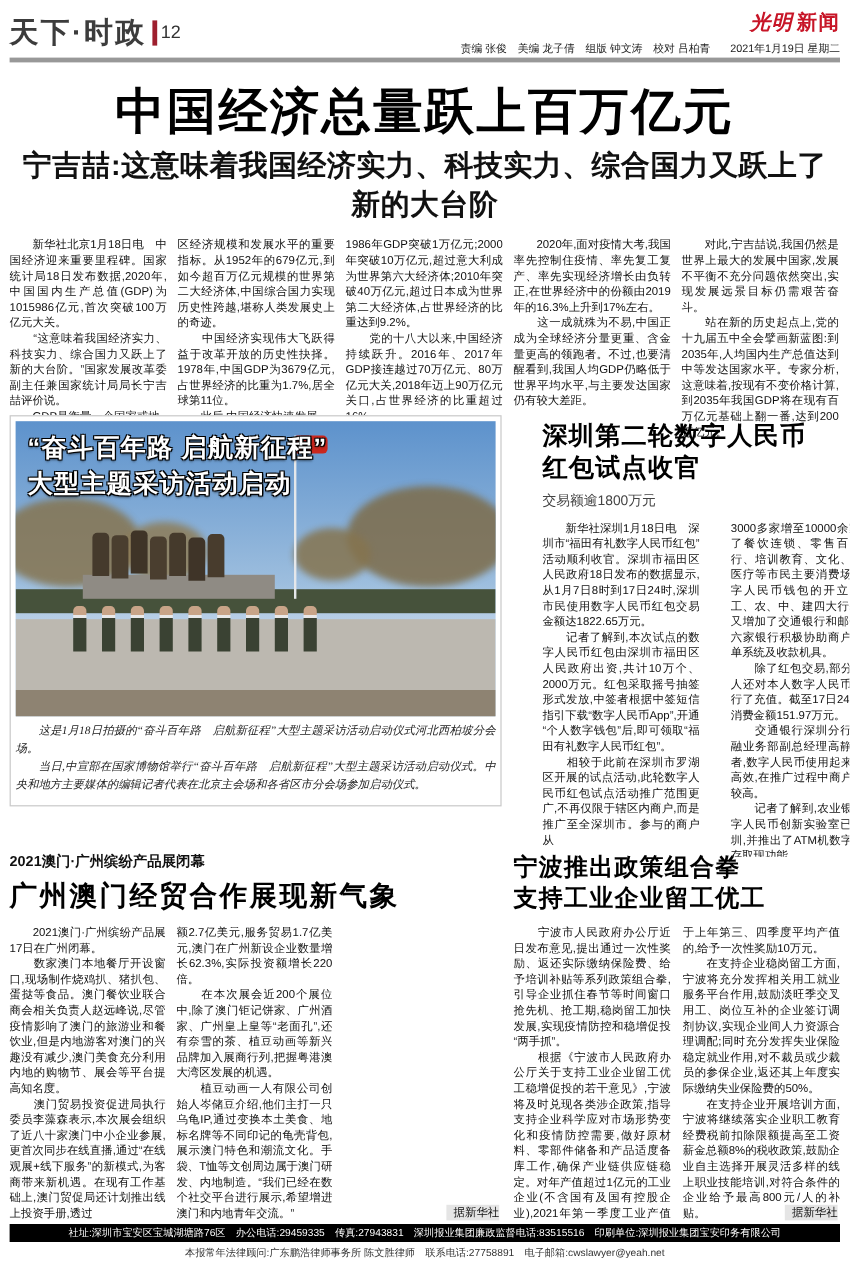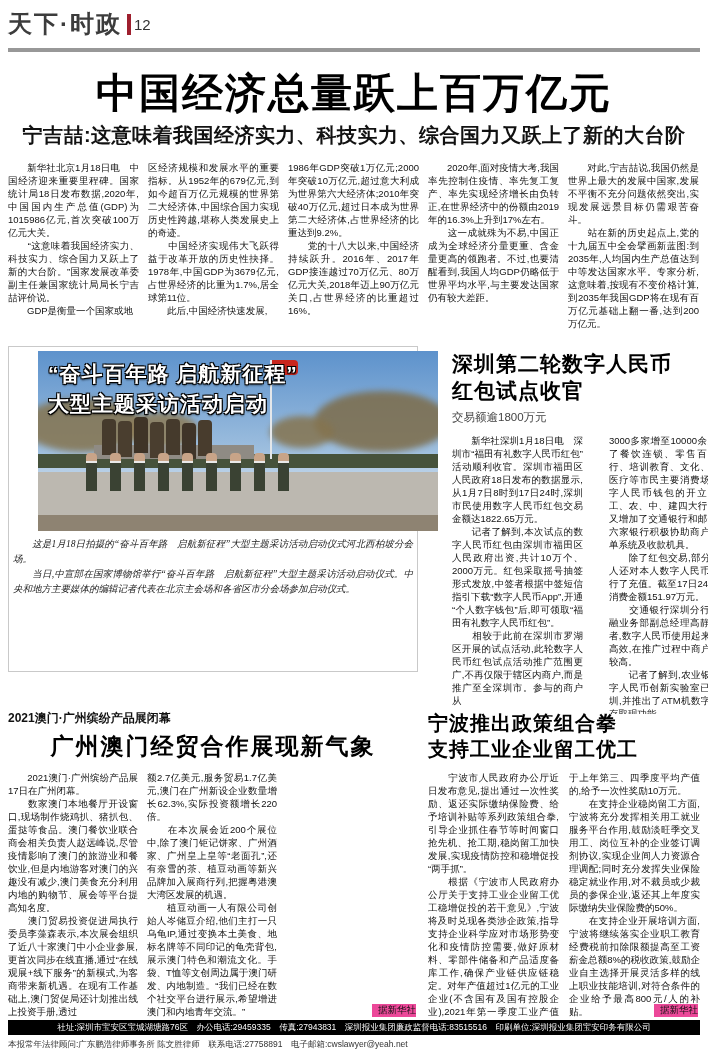--- a/index.html
+++ b/index.html
@@ -1,46 +1,46 @@
 <!DOCTYPE html>
 <html lang="zh"><head>
 <meta charset="utf-8">
 <style>
   html,body{margin:0;padding:0;background:#ffffff;}
   .page{position:relative;width:708px;height:1055px;background:#fff;overflow:hidden;
         font-family:"Liberation Sans",sans-serif;color:#111;}
   
   .masthead{position:absolute;top:8px;left:8px;width:692px;height:38px;
-            display:flex;justify-content:space-between;align-items:flex-start;flex-direction:column;}
+            display:flex;justify-content:space-between;align-items:center;}
   .mh-left{display:flex;align-items:center;}
   .section-title{font-size:24px;font-weight:bold;color:#3c3c3c;letter-spacing:2px;}
   .red-bar{display:inline-block;width:4px;height:21px;background:#9e1f2e;margin:0 3px 0 5px;}
   .page-num{font-size:15px;color:#333;}
   .mh-right{text-align:right;}
   .logo{font-size:17px;font-weight:bold;font-style:italic;color:#c71527;
         font-family:"Liberation Serif",serif;letter-spacing:1px;}
   .logo .logo-bold{font-style:normal;margin-left:3px;}
   .staff-line{font-size:9px;color:#222;margin-top:4px;white-space:nowrap;}
   .staff-line .date{margin-left:14px;}
   .rule{position:absolute;top:48px;left:8px;width:692px;height:4px;background:#989898;}
   
   .lead{position:absolute;top:68px;left:8px;width:692px;}
   .lead-h1{margin:0;font-size:41px;font-weight:bold;text-align:center;color:#000;
            letter-spacing:2px;line-height:50px;}
-  .lead-sub{margin:4px 0 0 0;font-size:20px;font-weight:bold;text-align:center;color:#111;
+  .lead-sub{margin:4px 0 0 0;font-size:24px;font-weight:bold;text-align:center;color:#111;
             letter-spacing:0.5px;}
   .cols{display:flex;gap:9px;margin-top:12px;}
   .col{flex:none;width:131px;font-size:9.5px;line-height:13px;text-align:justify;
        white-space:pre-line;overflow:hidden;color:#111;}
   .lead .col{height:180px;}
   
   .photo-box{position:absolute;top:346px;left:8px;width:410px;height:326px;
              border:1px solid #c9c9c9;padding:4px;box-sizing:border-box;background:#fff;}
-  .photo{position:relative;width:100%;height:180px;overflow:hidden;
-         background:linear-gradient(#5d92cc,#9dbede 55%,#c2d6ea 72%);margin-left:25px;}
+  .photo{position:relative;width:100%;height:246px;overflow:hidden;
+         background:linear-gradient(#5d92cc,#9dbede 55%,#c2d6ea 72%);}
   .tree{position:absolute;border-radius:50%;filter:blur(3px);background:#85744f;opacity:.85;}
   .tree.t1{left:-4%;top:26%;width:30%;height:30%;}
   .tree.t2{left:22%;top:34%;width:18%;height:20%;background:#8d7c57;}
   .tree.t3{right:-3%;top:22%;width:34%;height:34%;background:#7d6c49;}
   .tree.t4{right:26%;top:36%;width:16%;height:18%;}
   .hedge{position:absolute;left:0;top:57%;width:100%;height:8%;background:#46523b;}
   .ground{position:absolute;left:0;bottom:0;width:100%;height:33%;background:#bcb8b0;}
   .road{position:absolute;left:0;bottom:0;width:100%;height:9%;background:#8e8372;}
   .pedestal{position:absolute;left:14%;top:52%;width:40%;height:8%;background:#8f8b84;}
   .statues{position:absolute;left:16%;top:38%;width:14px;height:36px;background:#453a2c;
@@ -63,44 +63,51 @@
   
   .sz{position:absolute;top:350px;left:452px;width:272px;}
   .art-h{margin:0;font-size:21px;font-weight:bold;line-height:27px;color:#000;
          white-space:pre-line;letter-spacing:1px;}
   .sz-sub{margin-top:6px;font-size:11.5px;color:#444;}
   .sz .cols{margin-top:9px;gap:26px;}
   .sz .col{height:280px;}
   
   .gz{position:absolute;top:710px;left:8px;width:410px;}
   .overline{font-size:12px;font-weight:bold;color:#111;}
-  .gz-h{margin:4px 0 0 0;font-size:23px;font-weight:bold;letter-spacing:2px;color:#000;text-align:center;}
+  .gz-h{margin:4px 0 0 0;font-size:23px;font-weight:bold;letter-spacing:2px;color:#000;}
   .gz .cols{margin-top:9px;gap:9px;position:relative;}
   .gz .col{width:130px;height:246px;}
   .nb{position:absolute;top:710px;left:428px;width:272px;}
   .nb .cols{margin-top:9px;gap:10px;position:relative;}
   .nb .col{height:246px;}
-  .agency-credit{position:absolute;right:2px;bottom:0;font-size:9.5px;color:#111;background:#ec4899;padding-left:6px;}
+  .agency-credit{position:absolute;right:2px;bottom:0;font-size:9.5px;color:#111;background:#e5e5e5;padding-left:6px;}
   
   .footer-bar{position:absolute;top:1020px;left:8px;width:692px;height:15px;background:#000000;
               color:#fff;font-size:8.5px;display:flex;align-items:center;justify-content:center;
               white-space:nowrap;}
-  .footer-line2{position:absolute;top:1039px;left:8px;width:692px;text-align:left;
+  .footer-line2{position:absolute;top:1039px;left:8px;width:692px;text-align:center;
                 font-size:8.5px;color:#333;white-space:nowrap;}
 </style>
 </head>
 <body>
 
 <div class="page">
 
   <header class="masthead">
     <div class="mh-left">
       <span class="section-title">天下·时政</span>
       <span class="red-bar"></span>
       <span class="page-num">12</span>
+    </div>
+    <div class="mh-right">
+      <div class="logo"><span>光明</span><span class="logo-bold">新闻</span></div>
+      <div class="staff-line">
+        <span>责编 张俊　美编 龙子倩　组版 钟文涛　校对 吕柏青</span>
+        <span class="date">2021年1月19日 星期二</span>
+      </div>
     </div>
   </header>
   <div class="rule"></div>
 
   <section class="lead">
     <h1 class="lead-h1">中国经济总量跃上百万亿元</h1>
     <div class="lead-sub">宁吉喆:这意味着我国经济实力、科技实力、综合国力又跃上了新的大台阶</div>
     <div class="cols">
       <div class="col">　　新华社北京1月18日电　中国经济迎来重要里程碑。国家统计局18日发布数据,2020年,中国国内生产总值(GDP)为1015986亿元,首次突破100万亿元大关。
 　　“这意味着我国经济实力、科技实力、综合国力又跃上了新的大台阶。”国家发展改革委副主任兼国家统计局局长宁吉喆评价说。

